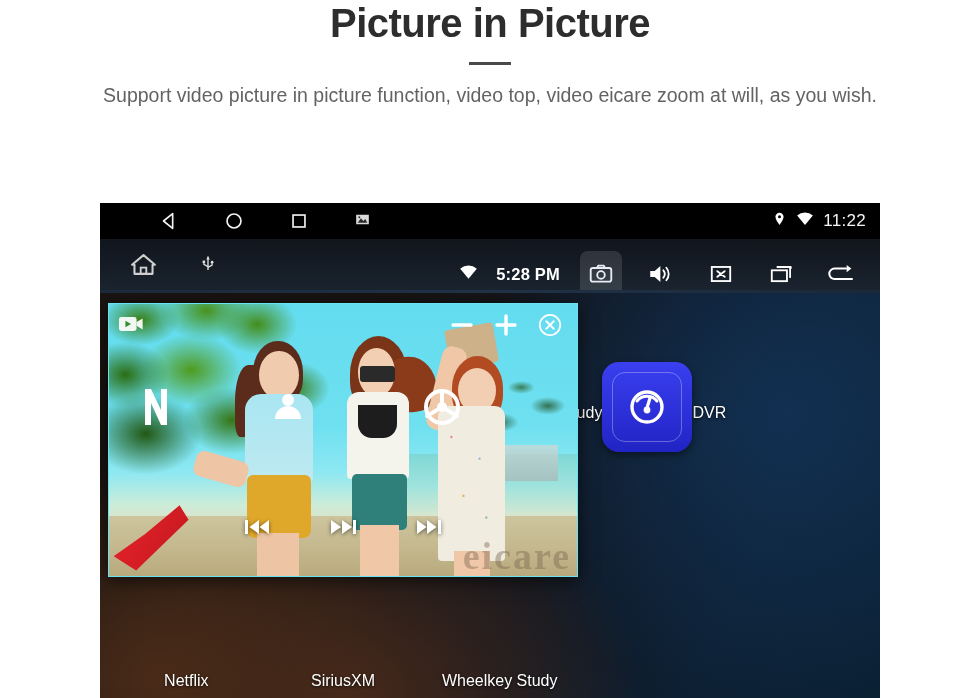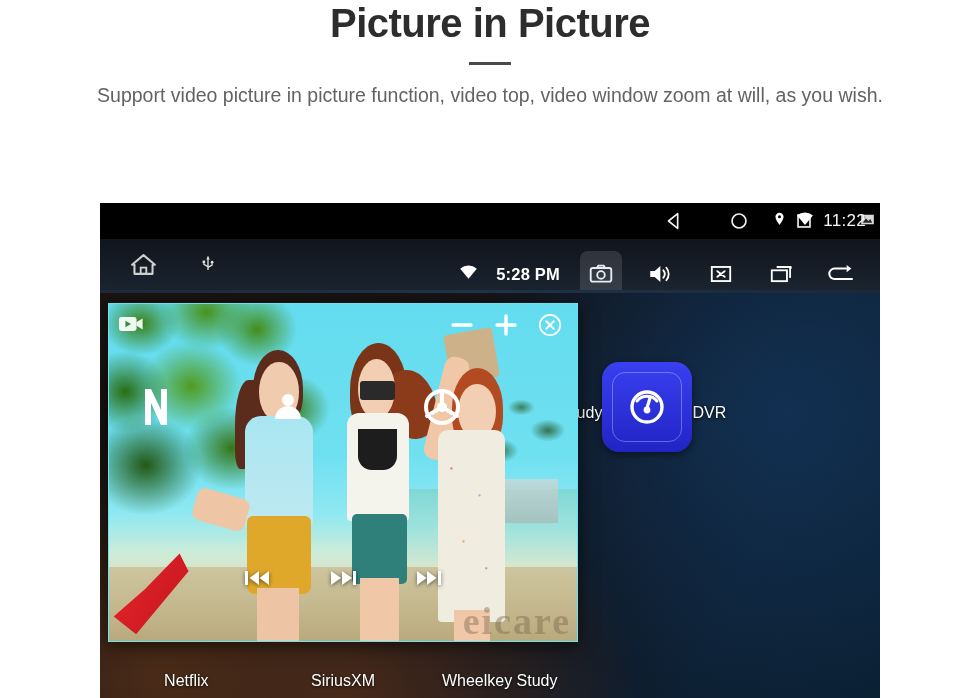--- a/index.html
+++ b/index.html
@@ -34,21 +34,21 @@
     width: 780px; height: 495px;
     overflow: hidden;
     background: #140f0c;
   }
 
   
   .statusbar {
     position: relative;
     height: 36px; width: 100%;
     background: #000000;
-    display: flex; align-items: center; justify-content: flex-end;
+    display: flex; align-items: center;
   }
   .nav-btns {
     display: flex; align-items: center;
     gap: 43px;
     margin-left: 58px;
   }
   .nav-ico { width: 22px; height: 22px; display: block; }
   .status-right {
     position: absolute; right: 14px; top: 0; height: 36px;
     display: flex; align-items: center; gap: 9px;
@@ -121,21 +121,21 @@
     margin-top: 11px;
     color: #ffffff; font-size: 16px;
     text-shadow: 0 1px 3px rgba(0,0,0,.85);
     white-space: nowrap;
   }
 
   
   .pip {
     position: absolute;
     left: 8px; top: 10px;
-    width: 470px; height: 339px;
+    width: 470px; height: 274px;
     background: #55e0ef;
     overflow: hidden;
     box-shadow: 0 4px 16px rgba(0,0,0,.6);
     border: 1px solid rgba(255,255,255,.12);
   }
   .pip-video { position: absolute; inset: 0; overflow: hidden; }
 
   
   .vid-sky {
     position: absolute; inset: 0;
@@ -263,21 +263,21 @@
     text-shadow: 0 1px 3px rgba(0,0,0,.85);
     white-space: nowrap;
   }
 </style>
 </head>
 <body>
 
 <div class="page-header">
   <div class="page-title">Picture in Picture</div>
   <div class="title-rule"></div>
-  <div class="page-subtitle">Support video picture in picture function, video top, video window zoom at will, as you wish.</div>
+  <div class="page-subtitle">Support video picture in picture function, video top, video eicare zoom at will, as you wish.</div>
 </div>
 
 <div class="device">
 
   <div class="statusbar">
     <div class="nav-btns">
       <span class="nav-ico">
         <svg viewBox="0 0 24 24" width="22" height="22">
             <path d="M16 4 L6 12 L16 20 Z" fill="none" stroke="#f2f2f2" stroke-width="1.8" stroke-linejoin="round"></path>
           </svg>

